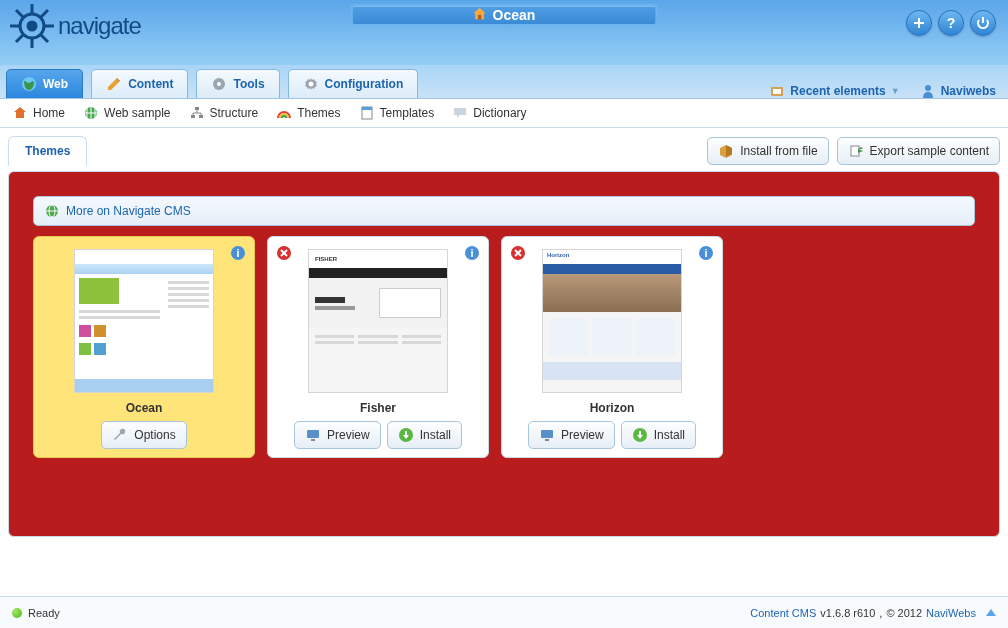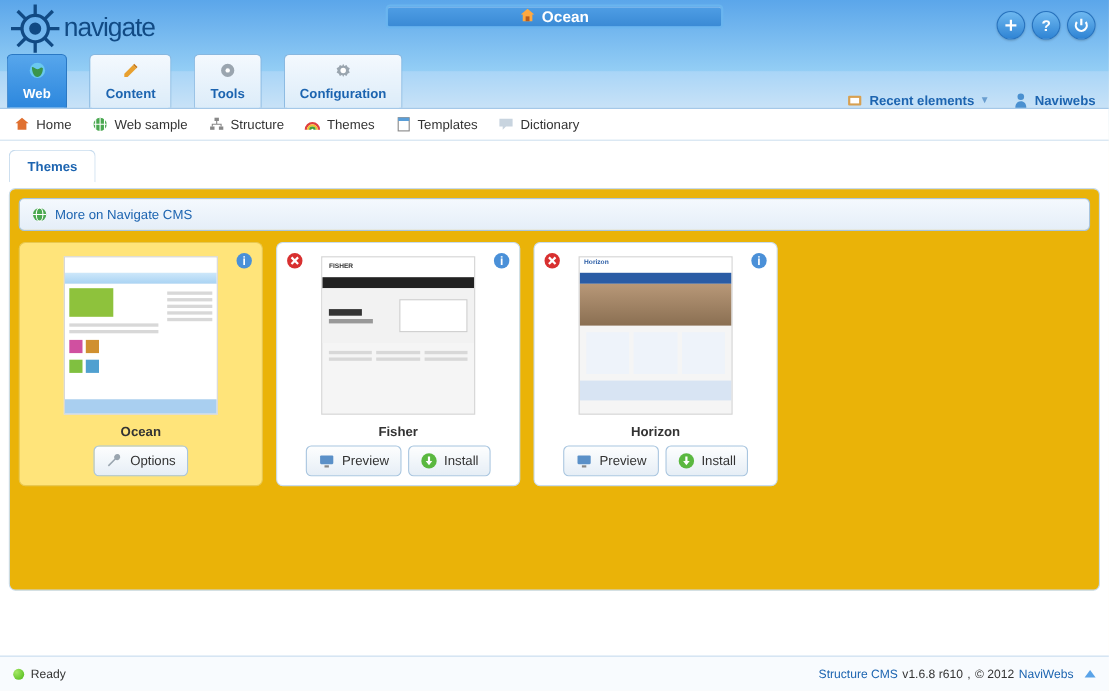--- a/index.html
+++ b/index.html
@@ -85,30 +85,29 @@
   height: 34px;
   position: relative;
   background: linear-gradient(to bottom, #a9d5f7, #c8e2f7);
   border-bottom: 1px solid #a0c5e6;
 }
 .main-tab {
   border: 1px solid #88b7df;
   border-bottom: none;
   border-radius: 5px 5px 0 0;
   padding: 6px 14px;
-  margin-right: 20px;
+  margin-right: 8px;
   display: flex;
   align-items: center;
   gap: 6px;
   background: linear-gradient(to bottom, #f4f9fe, #dcecf9);
   color: #1c64b0;
   font-weight: bold;
   cursor: pointer;
   font-size: 12px;
-  flex-direction: column;
 }
 .main-tab.active {
   background: linear-gradient(to bottom, #57a6ec, #2c87dd);
   color: #fff;
   border-color: #2a78c4;
 }
 .right-nav {
   position: absolute;
   right: 12px;
   display: flex;
@@ -177,22 +176,22 @@
   display: inline-flex;
   align-items: center;
   gap: 6px;
   cursor: pointer;
   color: #333;
 }
 .panel {
   border: 1px solid #c8dcee;
   border-radius: 6px;
   margin-top: -1px;
-  padding: 8px;
-  background: #eab308;
+  padding: 24px;
+  background: #b91c1c;
   height: 366px;
 }
 .info-bar {
   border: 1px solid #a8c5df;
   border-radius: 5px;
   background: linear-gradient(to bottom, #f4f9fe, #e5eef8);
   padding: 6px 10px;
   display: flex;
   align-items: center;
   gap: 6px;
@@ -446,20 +445,36 @@
     <span class="ico"><svg viewBox="0 0 16 16">
           <path fill="#c8d4df" d="M2 3h12v7H8l-3 3V10H2z"></path>
         </svg></span>
     <span>Dictionary</span>
   </div>
 </div>
 
 <div class="content-wrap">
   <div class="section-head">
     <div class="section-tab">Themes</div>
+    <div class="section-actions">
+      <div class="nv-button">
+        <span class="ico"><svg viewBox="0 0 16 16">
+              <path fill="#d8a040" d="M2 5l6-3 6 3v7l-6 3-6-3z"></path>
+              <path fill="#b87820" d="M8 2v12l6-3V5z"></path>
+            </svg></span>
+        <span>Install from file</span>
+      </div>
+      <div class="nv-button">
+        <span class="ico"><svg viewBox="0 0 16 16">
+              <rect x="3" y="3" width="8" height="10" fill="#fff" stroke="#888"></rect>
+              <path fill="#4a954a" d="M10 6h5l-2-2zm0 0v4l5-2z"></path>
+            </svg></span>
+        <span>Export sample content</span>
+      </div>
+    </div>
   </div>
 
   <div class="panel">
     <div class="info-bar">
       <span class="ico"><svg viewBox="0 0 16 16">
             <circle cx="8" cy="8" r="6" fill="#4aa850"></circle>
             <ellipse cx="8" cy="8" rx="3" ry="6" fill="none" stroke="#fff"></ellipse>
             <line x1="2" y1="8" x2="14" y2="8" stroke="#fff"></line>
           </svg></span>
       <span>More on Navigate CMS</span>
@@ -601,20 +616,20 @@
         </div>
       </div>
     </div>
   </div>
 </div>
 
 <div class="statusbar">
   <span class="status-dot"></span>
   <span>Ready</span>
   <div class="status-right">
-    <span class="link">Structure CMS</span>
+    <span class="link">Content CMS</span>
     <span>v1.6.8 r610</span>
       <span>,</span>
     <span>© 2012</span>
     <span class="link">NaviWebs</span>
     <span class="triangle-up"></span>
   </div>
 </div>
 
 </body></html>

